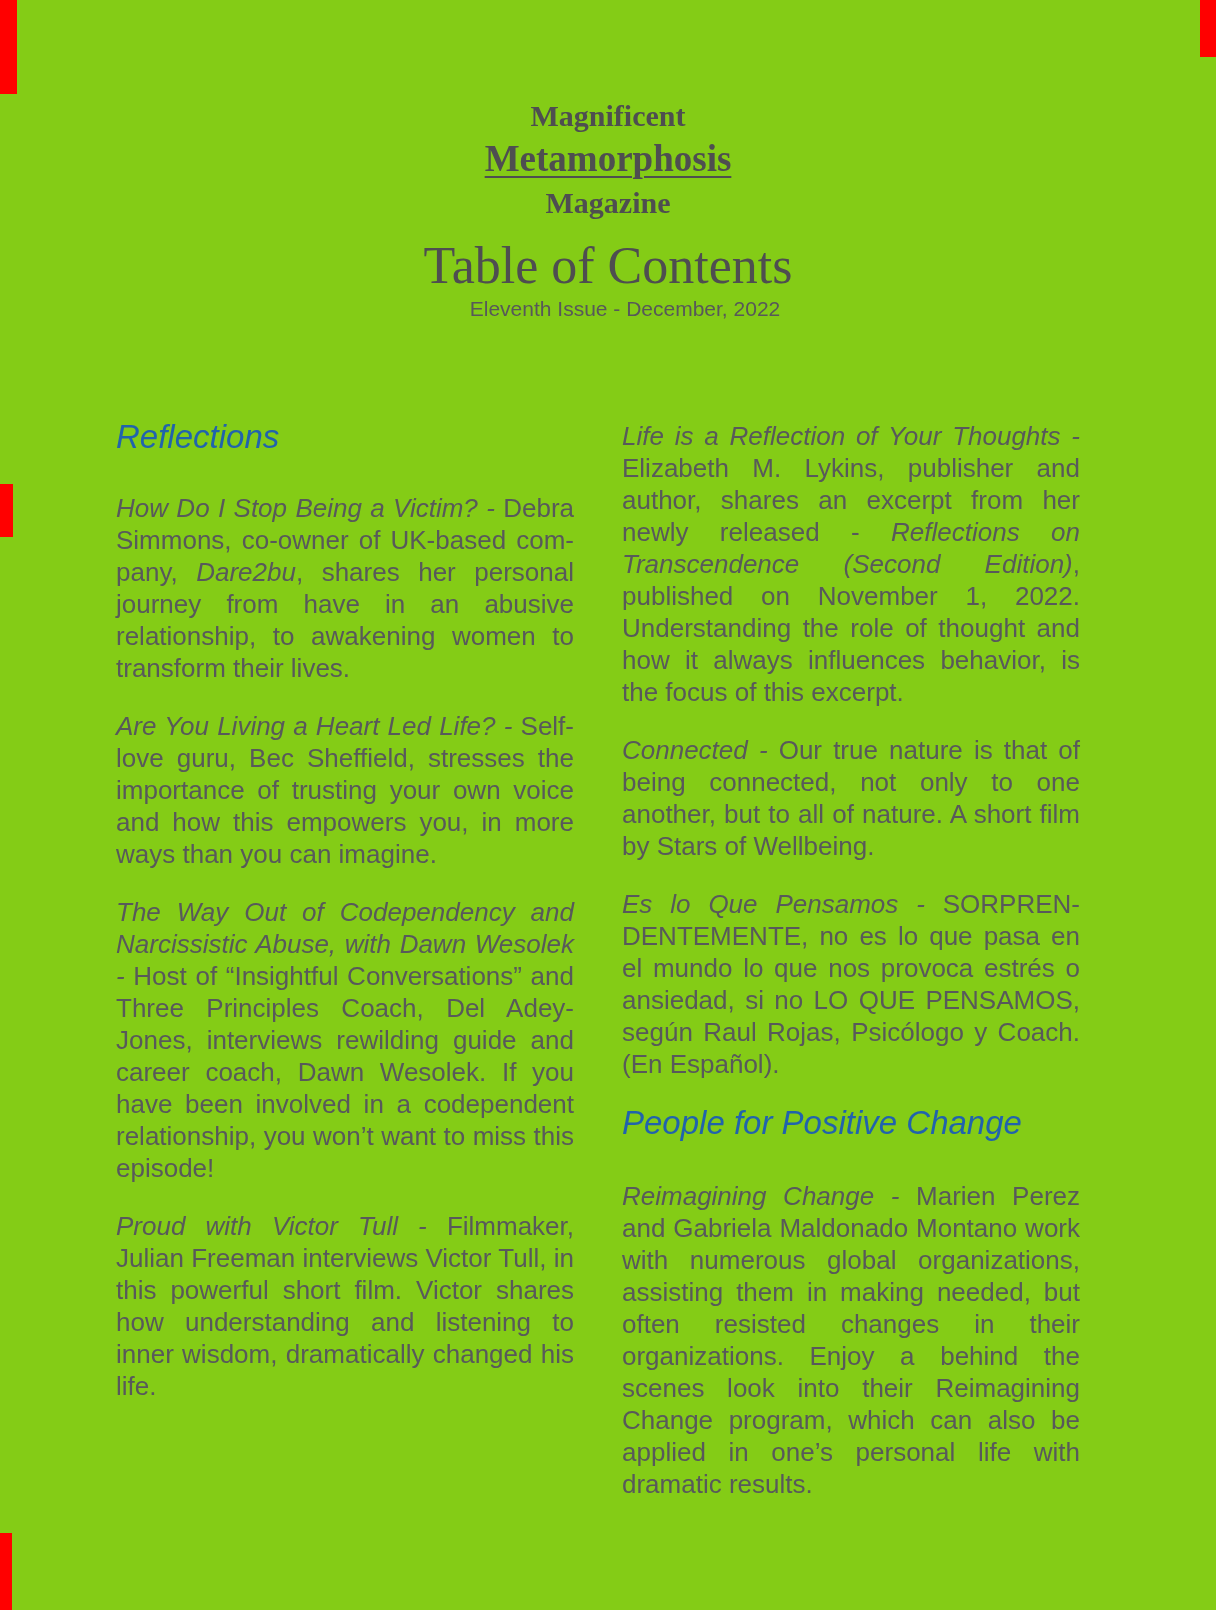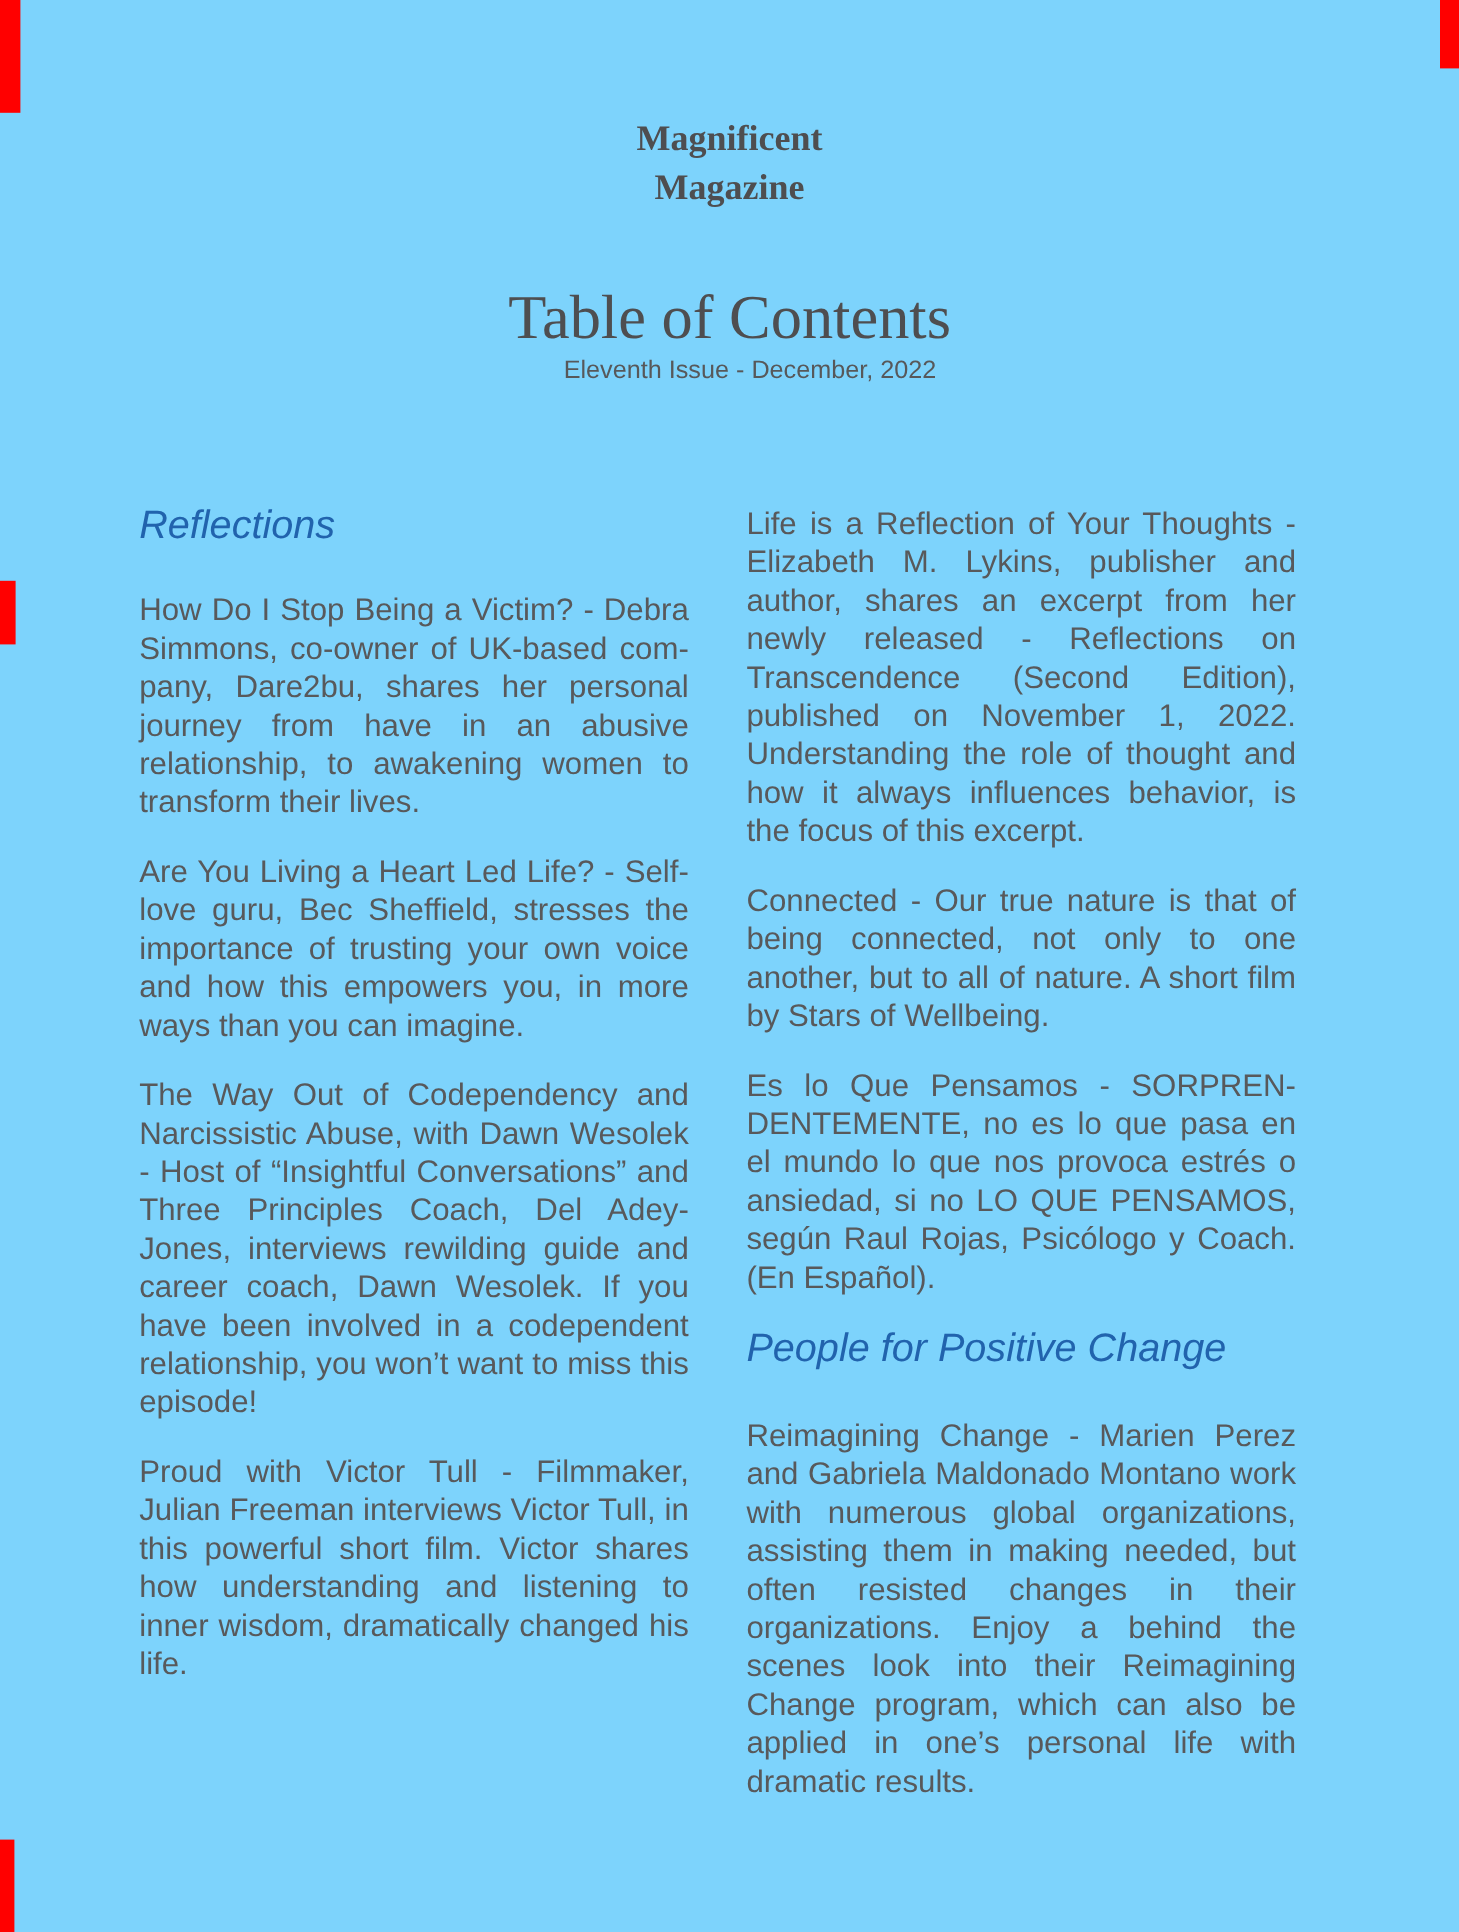--- a/index.html
+++ b/index.html
@@ -1,20 +1,20 @@
 <!DOCTYPE html>
 <html><head>
 <meta charset="utf-8">
 <style>
   html,body{margin:0;padding:0;background:#ffffff;}
   .page{
     position:relative;
     width:1216px;
     height:1610px;
-    background:#7dd3fc;
+    background:#84cc16;
     font-family:"Liberation Sans",sans-serif;
     overflow:hidden;
   }
   
   .red-mark{position:absolute;background:#ff0000;}
   .rm1{left:0;top:0;width:17px;height:94px;}
   .rm2{right:0;top:0;width:16px;height:57px;}
   .rm3{left:0;top:484px;width:13px;height:53px;}
   .rm4{left:0;top:1533px;width:12px;height:77px;}
 
@@ -44,34 +44,35 @@
   .section-heading{
     font-size:33px;line-height:34px;font-style:italic;font-weight:400;
     color:#2163ad;margin:0 0 38px 0;
   }
   .section-heading.lower{margin-top:16px;margin-bottom:40px;}
 
   .entry{
     font-size:26px;line-height:32px;margin:0 0 26px 0;
     text-align:justify;
   }
-  .it{}
+  .it{font-style:italic;}
 </style>
 </head>
 <body>
 
 <div class="page">
 
   <div class="red-mark rm1"></div>
   <div class="red-mark rm2"></div>
   <div class="red-mark rm3"></div>
   <div class="red-mark rm4"></div>
 
   <header class="masthead">
     <div class="m1">Magnificent</div>
+    <div class="m2">Metamorphosis</div>
     <div class="m3">Magazine</div>
   </header>
 
   <h1 class="toc-title">Table of Contents</h1>
   <div class="toc-subtitle">Eleventh Issue - December, 2022</div>
 
   <section class="col col-left">
     <h2 class="section-heading">Reflections</h2>
 
     <p class="entry"><span class="it">How Do I Stop Being a Victim? -</span><span> Debra Simmons, co-owner of UK-based com-pany, </span><span class="it">Dare2bu</span><span>, shares her personal journey from have in an abusive relationship, to awakening women to transform their lives.</span></p>

